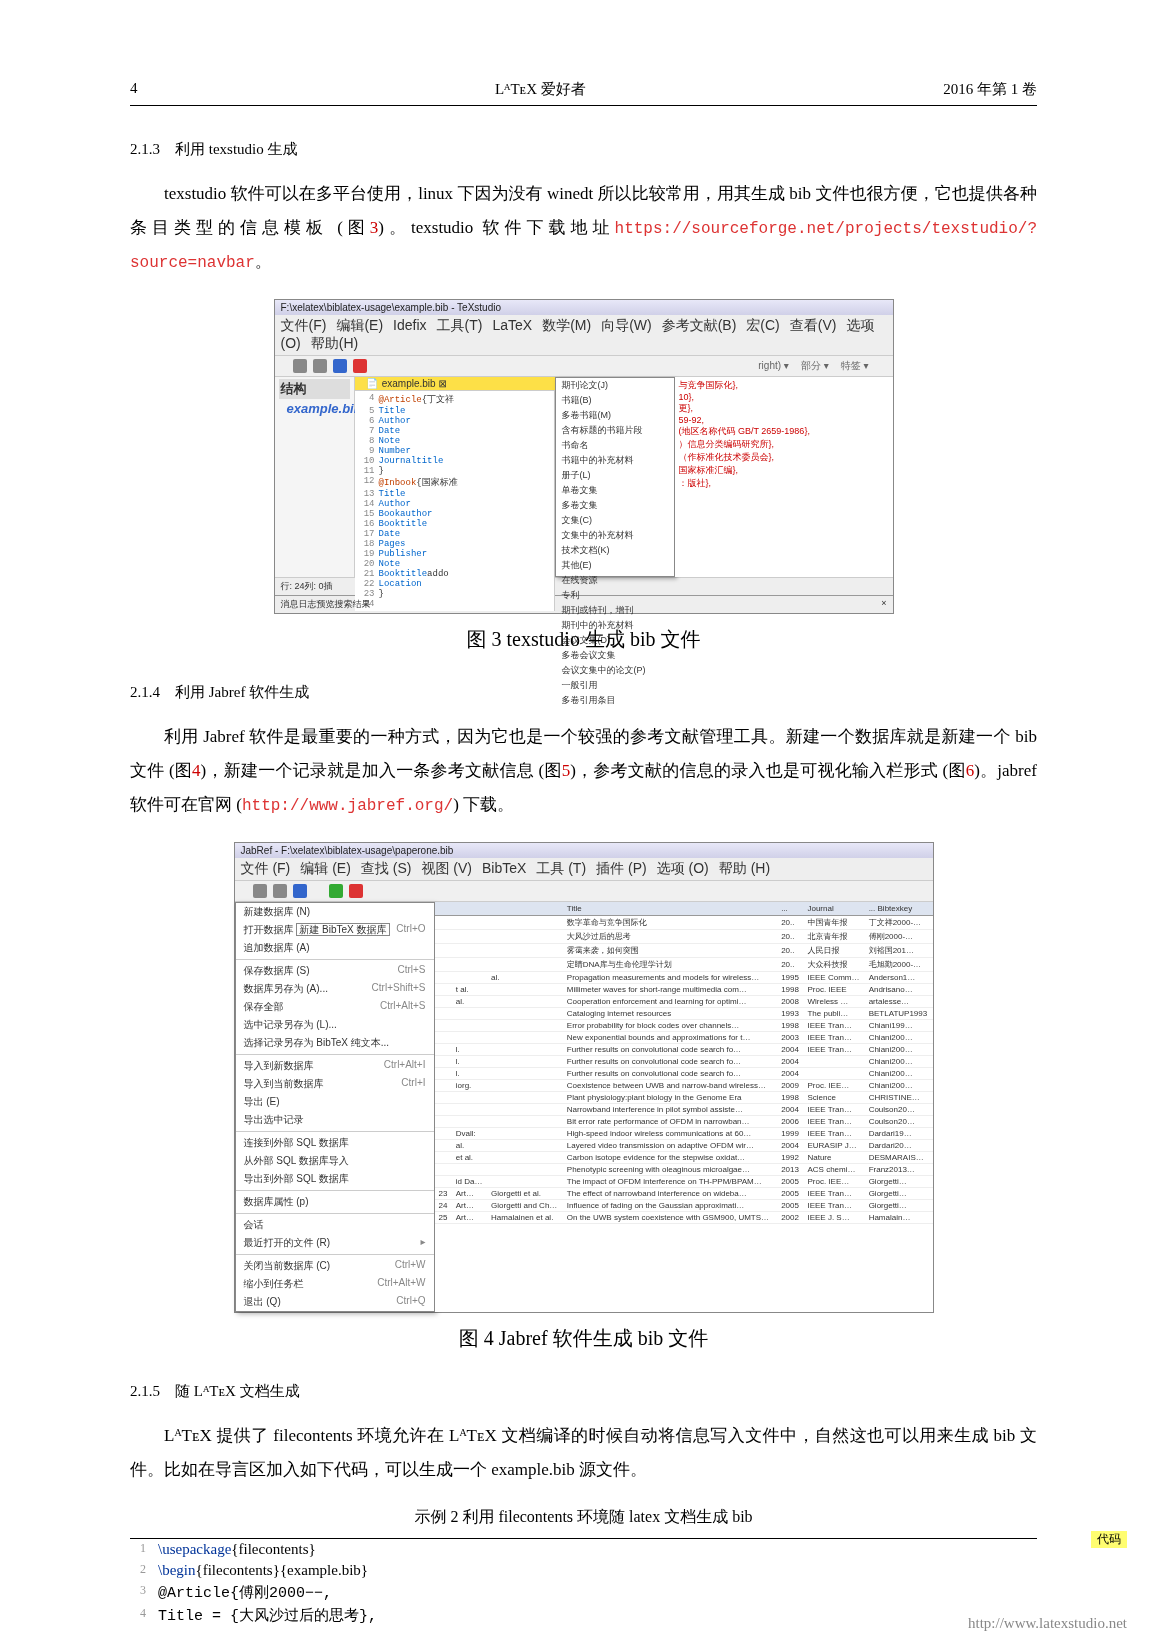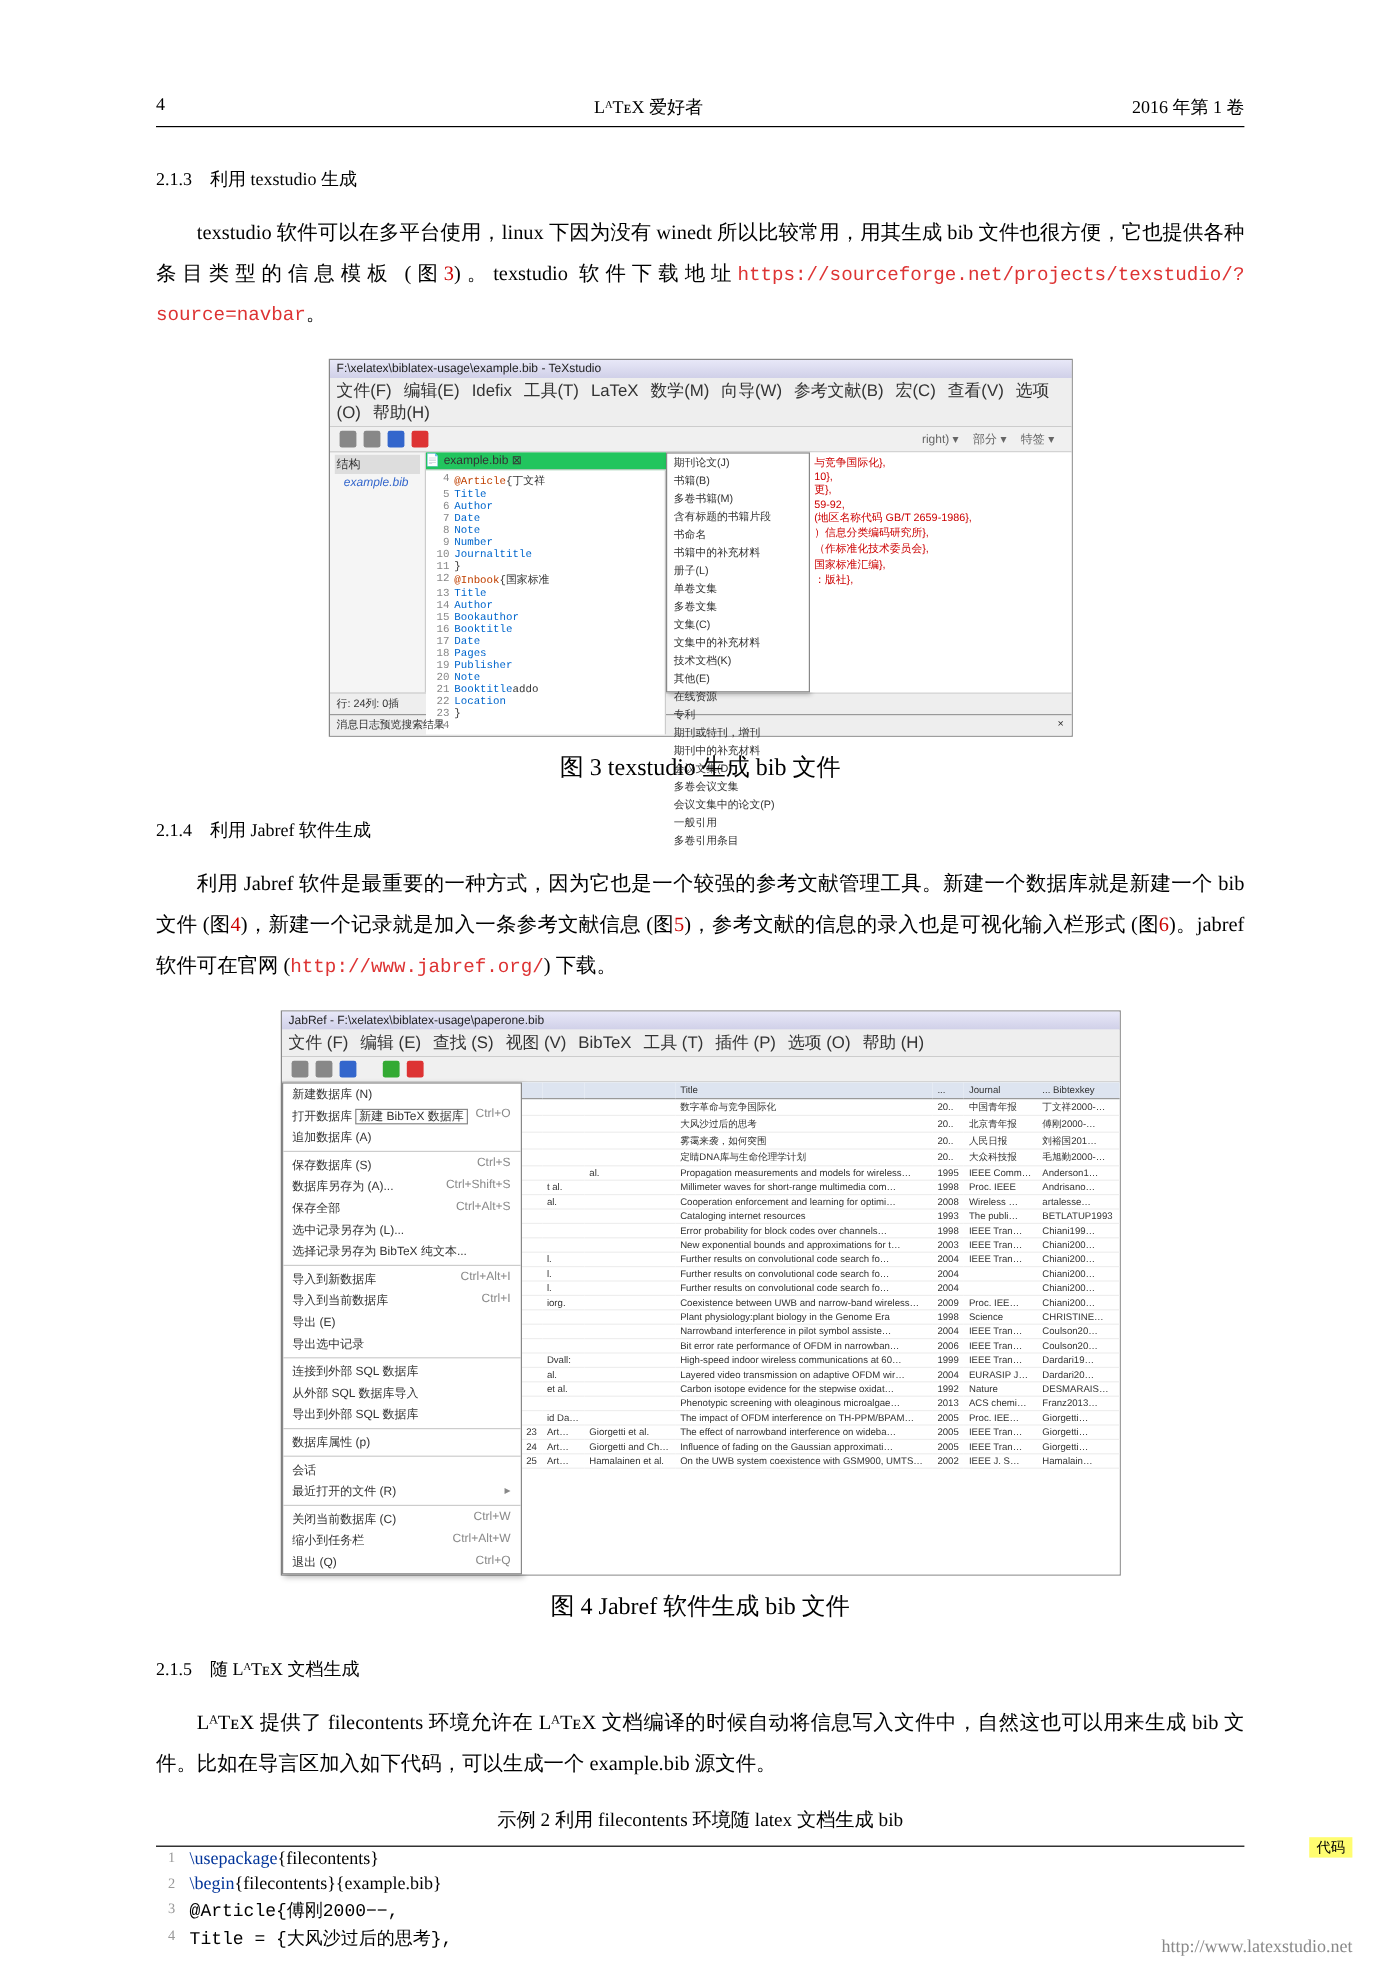--- a/index.html
+++ b/index.html
@@ -50,27 +50,27 @@
   text-align: left;
   font-family: "Microsoft YaHei", sans-serif;
   font-size: 10px;
   color: #333;
 }
 .fig3 { width: 620px; }
 .fig4 { width: 700px; }
 .titlebar { background: linear-gradient(#e8e8f8,#d0d0e8); padding: 2px 6px; font-size: 10px; color: #222; }
 .menubar { background: #eee; padding: 2px 6px; font-size: 14px; border-bottom: 1px solid #ccc; }
 .menubar span { margin-right: 10px; }
-.toolbar { background: #f0f0f0; padding: 3px 8px; border-bottom: 1px solid #ccc; display:flex; gap:6px; align-items:center;}
+.toolbar { background: #f0f0f0; padding: 3px 18px; border-bottom: 1px solid #ccc; display:flex; gap:6px; align-items:center;}
 .ticon { width:14px; height:14px; display:inline-block; background:#888; border-radius:2px;}
 .ticon.red{background:#d33;}
 .ticon.green{background:#3a3;}
 .ticon.blue{background:#36c;}
 .fig-body { display: flex; height: 200px; }
-.fig-left { width: 80px; border-right:1px solid #ccc; padding:2px 4px; font-size:10px;}
+.fig-left { width: 80px; border-right:1px solid #ccc; padding:2px 4px; font-size:13px;font-weight:bold;}
 .fig-mid { width: 200px; border-right:1px solid #ccc; background:#fff; font-family:"Courier New",monospace; font-size:9px; padding:2px;}
 .fig-mid .ln { display:flex;}
 .fig-mid .num { width:22px; color:#888; text-align:right; padding-right:4px;}
 .fig-mid .kw { color:#c04000;}
 .fig-mid .fn { color:#0066cc;}
 .fig-dd { width:120px; background:#fff; border:1px solid #888; font-size:9px; box-shadow:2px 2px 4px rgba(0,0,0,.3);}
 .fig-dd div { padding:1px 6px;}
 .fig-right { flex:1; background:#fff; padding:2px 4px; font-size:9px; color:#c00;}
 .statusbar { background:#eee; border-top:1px solid #ccc; padding:2px 6px; font-size:9px; display:flex; }
 
@@ -119,21 +119,21 @@
       <span class="ticon red"></span>
       <span style="flex:1"></span>
       <span id="fig3-tbr"><span style="margin:0 6px;color:#666">right) ▾</span><span style="margin:0 6px;color:#666">部分 ▾</span><span style="margin:0 6px;color:#666">特签 ▾</span></span>
     </div>
     <div class="fig-body">
       <div class="fig-left">
         <div style="background:#ddd;padding:1px 2px;">结构</div>
         <div style="padding:2px 0 0 8px;font-style:italic;color:#36c;">example.bib</div>
       </div>
       <div style="display:flex;flex-direction:column;">
-        <div style="background:#22c55e;padding:1px 0;border-bottom:1px solid #ccc;">📄 <span>example.bib</span> ⊠</div>
+        <div style="background:#fde047;padding:1px 12px;border-bottom:1px solid #ccc;">📄 <span>example.bib</span> ⊠</div>
         <div class="fig-mid" id="fig3-lines">
               <div class="ln">
                 <span class="num">4</span>
                 <span><span class="kw">@Article</span>{丁文祥</span>
               </div>
               <div class="ln">
                 <span class="num">5</span>
                 <span>  <span class="fn">Title</span></span>
               </div>
               <div class="ln">

